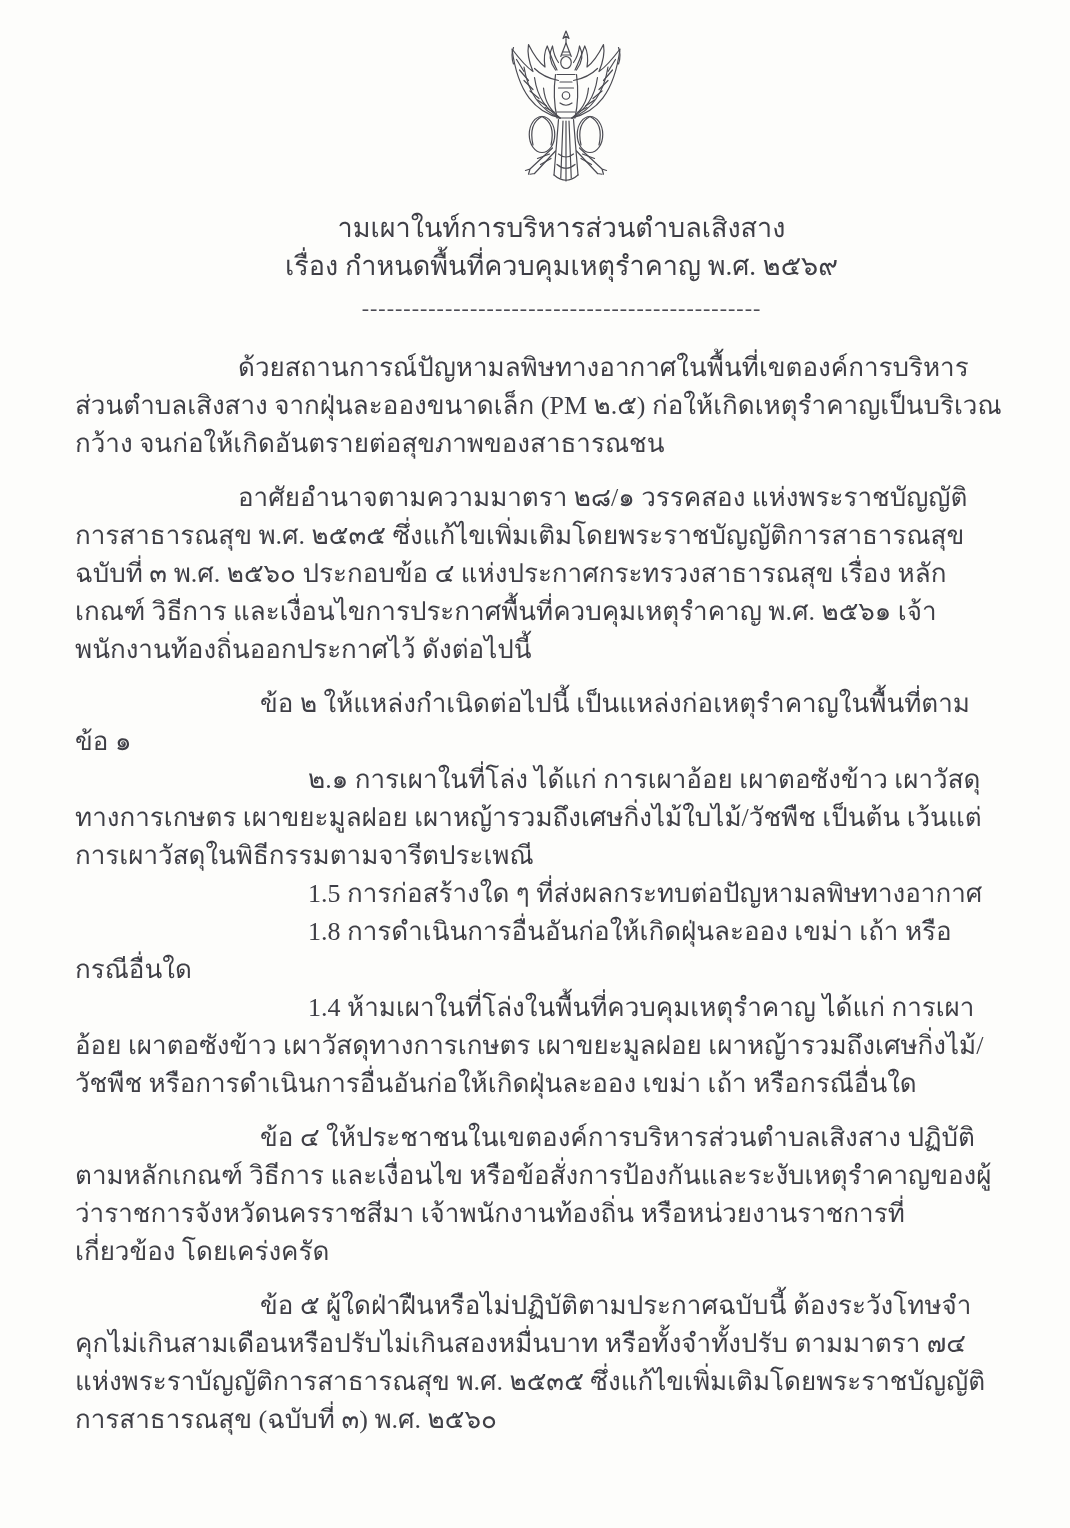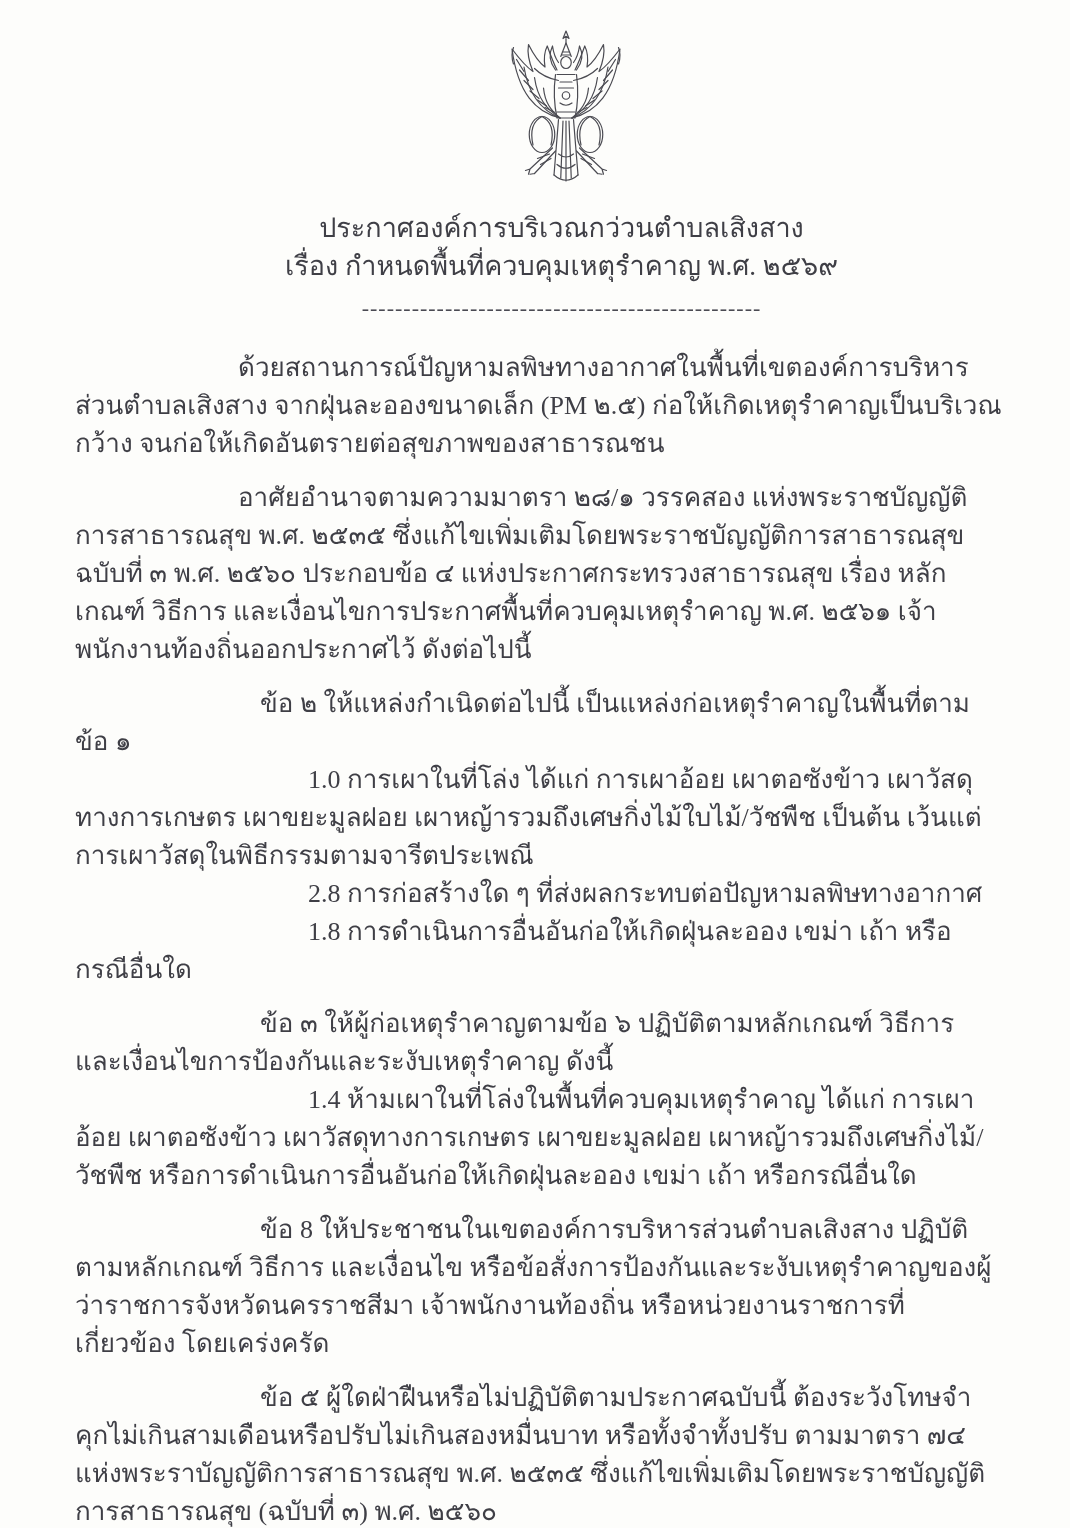--- a/index.html
+++ b/index.html
@@ -95,32 +95,31 @@
 
       <path class="garuda" d="M90,122 L84,196 M110,122 L116,196 M96,124 L93,200 M104,124 L107,200 M100,124 L100,204"></path>
       <path class="garuda" d="M84,196 q16,14 32,0 M88,182 q12,10 24,0 M90,168 q10,8 20,0" stroke-width="1.1"></path>
 
       <use href="#legL"></use>
       <use href="#legL" transform="translate(200,0) scale(-1,1)"></use>
     </svg>
   </div>
 
   <div class="title-block">
-    <div>ประกาศองค์การบริเวณกว่วนตำบลเสิงสาง</div>
+    <div>ามเผาในท์การบริหารส่วนตำบลเสิงสาง</div>
     <div>เรื่อง  กำหนดพื้นที่ควบคุมเหตุรำคาญ พ.ศ. ๒๕๖๙</div>
     <div class="separator">------------------------------------------------</div>
   </div>
 
   <div class="body-text">
     <p class="p-para">ด้วยสถานการณ์ปัญหามลพิษทางอากาศในพื้นที่เขตองค์การบริหารส่วนตำบลเสิงสาง จากฝุ่นละอองขนาดเล็ก (PM ๒.๕) ก่อให้เกิดเหตุรำคาญเป็นบริเวณกว้าง จนก่อให้เกิดอันตรายต่อสุขภาพของสาธารณชน</p>
     <p class="p-para">อาศัยอำนาจตามความมาตรา ๒๘/๑ วรรคสอง แห่งพระราชบัญญัติการสาธารณสุข พ.ศ. ๒๕๓๕ ซึ่งแก้ไขเพิ่มเติมโดยพระราชบัญญัติการสาธารณสุข ฉบับที่ ๓ พ.ศ. ๒๕๖๐ ประกอบข้อ ๔ แห่งประกาศกระทรวงสาธารณสุข เรื่อง หลักเกณฑ์ วิธีการ และเงื่อนไขการประกาศพื้นที่ควบคุมเหตุรำคาญ พ.ศ. ๒๕๖๑  เจ้าพนักงานท้องถิ่นออกประกาศไว้ ดังต่อไปนี้</p>
     <p class="p-item">ข้อ ๒ ให้แหล่งกำเนิดต่อไปนี้ เป็นแหล่งก่อเหตุรำคาญในพื้นที่ตามข้อ ๑</p>
-    <p class="p-subitem">1.0 การเผาในที่โล่ง ได้แก่ การเผาอ้อย เผาตอซังข้าว เผาวัสดุทางการเกษตร เผาขยะมูลฝอย เผาหญ้ารวมถึงเศษกิ่งไม้ใบไม้/วัชพืช เป็นต้น เว้นแต่การเผาวัสดุในพิธีกรรมตามจารีตประเพณี</p>
-    <p class="p-subitem">2.8 การก่อสร้างใด ๆ ที่ส่งผลกระทบต่อปัญหามลพิษทางอากาศ</p>
+    <p class="p-subitem">๒.๑ การเผาในที่โล่ง ได้แก่ การเผาอ้อย เผาตอซังข้าว เผาวัสดุทางการเกษตร เผาขยะมูลฝอย เผาหญ้ารวมถึงเศษกิ่งไม้ใบไม้/วัชพืช เป็นต้น เว้นแต่การเผาวัสดุในพิธีกรรมตามจารีตประเพณี</p>
+    <p class="p-subitem">1.5 การก่อสร้างใด ๆ ที่ส่งผลกระทบต่อปัญหามลพิษทางอากาศ</p>
     <p class="p-subitem">1.8 การดำเนินการอื่นอันก่อให้เกิดฝุ่นละออง เขม่า เถ้า หรือกรณีอื่นใด</p>
-    <p class="p-item">ข้อ ๓ ให้ผู้ก่อเหตุรำคาญตามข้อ ๖ ปฏิบัติตามหลักเกณฑ์ วิธีการ และเงื่อนไขการป้องกันและระงับเหตุรำคาญ ดังนี้</p>
     <p class="p-subitem">1.4 ห้ามเผาในที่โล่งในพื้นที่ควบคุมเหตุรำคาญ ได้แก่ การเผาอ้อย เผาตอซังข้าว เผาวัสดุทางการเกษตร เผาขยะมูลฝอย เผาหญ้ารวมถึงเศษกิ่งไม้/วัชพืช หรือการดำเนินการอื่นอันก่อให้เกิดฝุ่นละออง เขม่า เถ้า หรือกรณีอื่นใด</p>
-    <p class="p-item">ข้อ 8 ให้ประชาชนในเขตองค์การบริหารส่วนตำบลเสิงสาง ปฏิบัติตามหลักเกณฑ์ วิธีการ และเงื่อนไข หรือข้อสั่งการป้องกันและระงับเหตุรำคาญของผู้ว่าราชการจังหวัดนครราชสีมา เจ้าพนักงานท้องถิ่น หรือหน่วยงานราชการที่เกี่ยวข้อง โดยเคร่งครัด</p>
+    <p class="p-item">ข้อ ๔ ให้ประชาชนในเขตองค์การบริหารส่วนตำบลเสิงสาง ปฏิบัติตามหลักเกณฑ์ วิธีการ และเงื่อนไข หรือข้อสั่งการป้องกันและระงับเหตุรำคาญของผู้ว่าราชการจังหวัดนครราชสีมา เจ้าพนักงานท้องถิ่น หรือหน่วยงานราชการที่เกี่ยวข้อง โดยเคร่งครัด</p>
     <p class="p-item">ข้อ ๕ ผู้ใดฝ่าฝืนหรือไม่ปฏิบัติตามประกาศฉบับนี้ ต้องระวังโทษจำคุกไม่เกินสามเดือนหรือปรับไม่เกินสองหมื่นบาท หรือทั้งจำทั้งปรับ ตามมาตรา ๗๔ แห่งพระราบัญญัติการสาธารณสุข พ.ศ. ๒๕๓๕ ซึ่งแก้ไขเพิ่มเติมโดยพระราชบัญญัติการสาธารณสุข (ฉบับที่ ๓) พ.ศ. ๒๕๖๐</p>
 
   </div>
 
 </div>
 
 </body></html>

